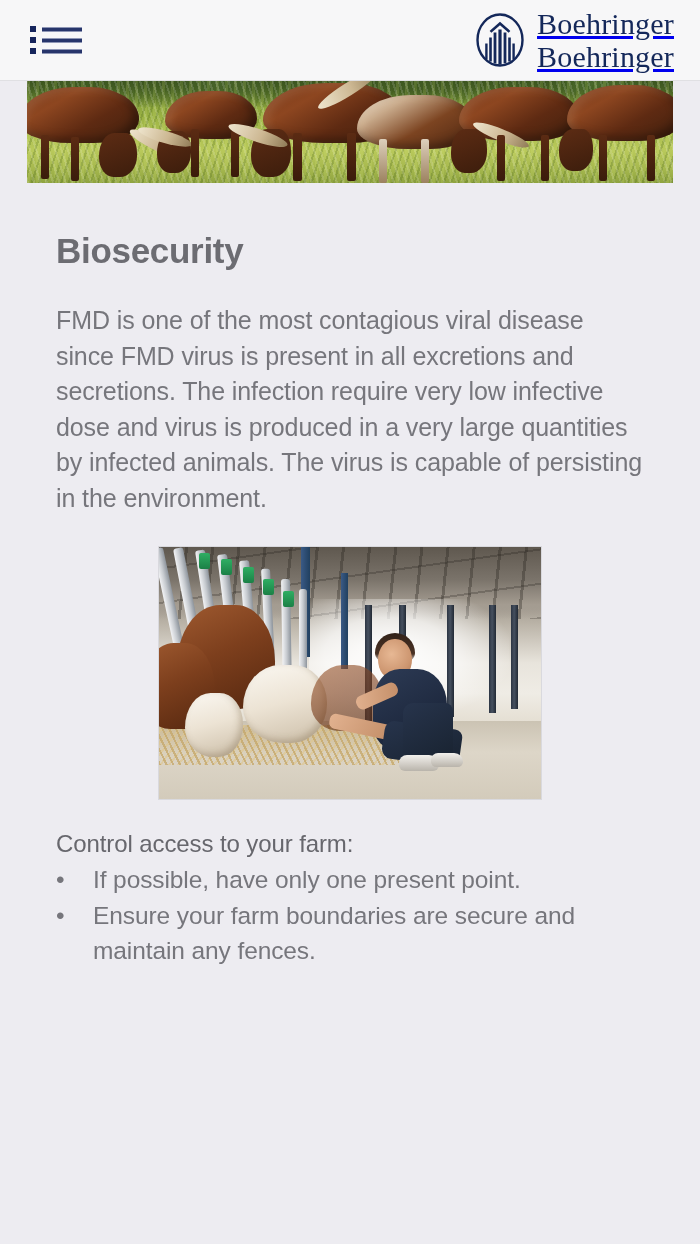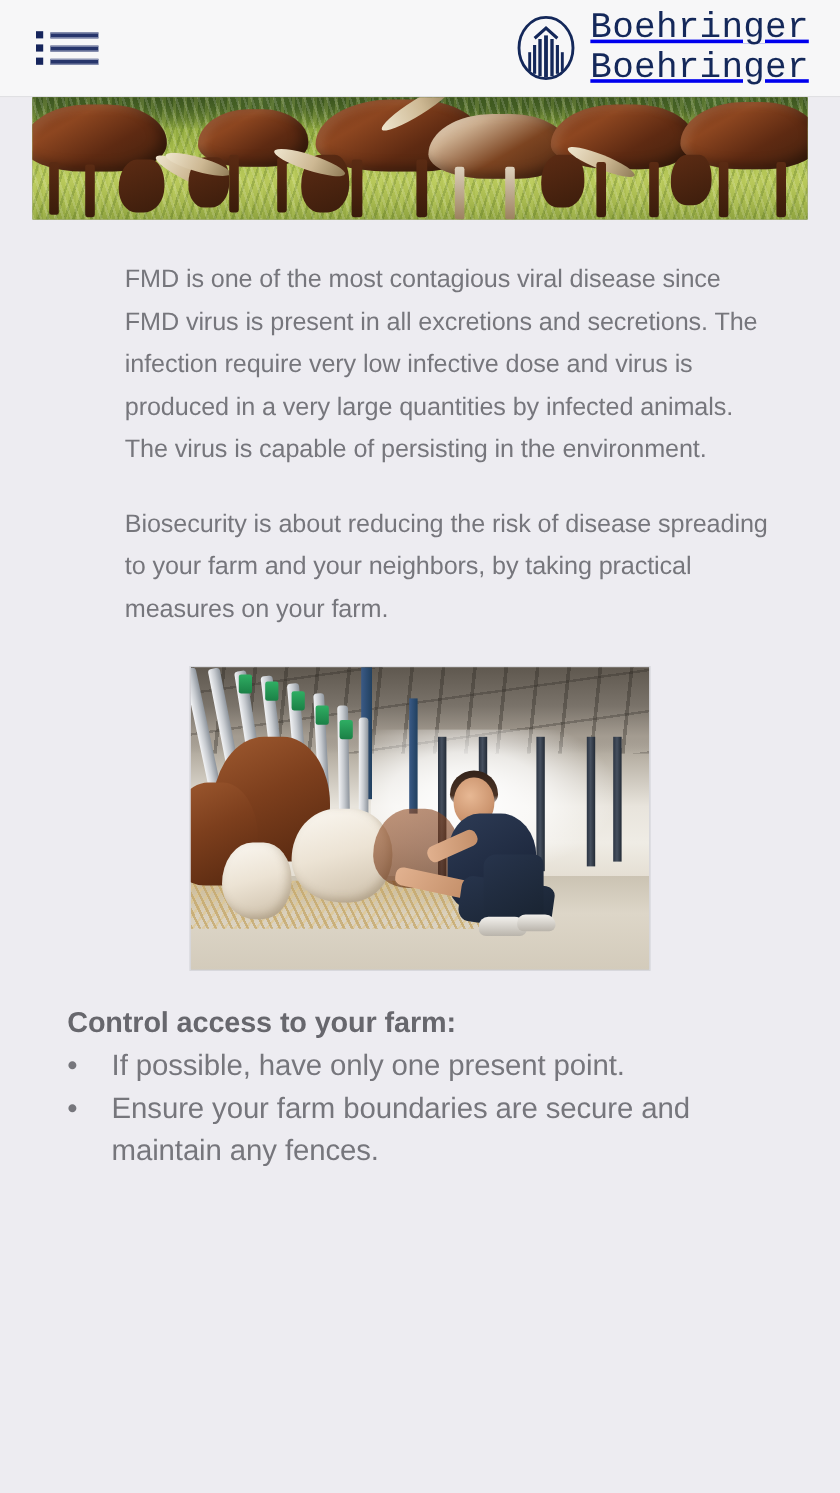--- a/index.html
+++ b/index.html
@@ -76,21 +76,21 @@
   }
   .logo-wordmark {
     display: flex;
     flex-direction: column;
     line-height: 1.0;
     color: #14285a;
     font-family: "Liberation Serif", serif;
     font-size: 30px;
     letter-spacing: 0.2px;
   }
-  .logo-wordmark span { display: block; font-family: Liberation Mono, monospace; }
+  .logo-wordmark span { display: block; }
   .logo-line2 { margin-top: 3px; }
 
   
   .hero-banner {
     margin: 0 27px;
     width: 646px;
     height: 102px;
     overflow: hidden;
     position: relative;
     background: #7a8a3c;
@@ -154,26 +154,25 @@
   }
   .page-title {
     margin-top: 48px;
     font-size: 35px;
     font-weight: bold;
     color: #6c6c72;
     letter-spacing: -0.3px;
   }
   .body-copy {
     margin-top: 32px;
-    font-size: 21px;
+    font-size: 25px;
     line-height: 35.5px;
     color: #76767c;
     letter-spacing: -0.1px;
     max-width: 592px;
-    margin-left: 48px;
   }
   .body-copy + .body-copy { margin-top: 26px; }
 
   
   .figure-wrap {
     margin: 30px 0 0 102px;
     width: 384px;
     height: 254px;
     border: 1px solid #d9d9de;
     background: #cfd2d6;
@@ -280,21 +279,21 @@
   .vet-shoe {
     position: absolute;
     background: linear-gradient(to bottom, #f2f0ec 0%, #b9b4ab 100%);
     border-radius: 8px 10px 6px 6px;
   }
 
   
   .list-heading {
     margin-top: 30px;
     font-size: 24px;
-    font-weight: bold;
+    font-weight: normal;
     color: #67676d;
     letter-spacing: -0.1px;
   }
   .bullet-list {
     list-style: none;
     margin-top: 4px;
   }
   .bullet-item {
     display: flex;
     font-size: 24.5px;
@@ -384,23 +383,23 @@
   <span class="leg" style="left:514px; top:54px; width:8px; height:46px;"></span>
 
   <span class="cow" style="left:540px; top:4px; width:116px; height:56px;"></span>
   <span class="cow-head" style="left:532px; top:48px; width:34px; height:42px;"></span>
   <span class="leg" style="left:572px; top:54px; width:8px; height:46px;"></span>
   <span class="leg" style="left:620px; top:54px; width:8px; height:46px;"></span>
 </figure>
 
 <main class="content">
 
+  <h1 class="page-title">Biosecurity</h1>
 
   <p class="body-copy">FMD is one of the most contagious viral disease since FMD virus is present in all excretions and secretions. The infection require very low infective dose and virus is produced in a very large quantities by infected animals. The virus is capable of persisting in the environment.</p>
-  <p class="body-copy">Biosecurity is about reducing the risk of disease spreading to your farm and your neighbors, by taking practical measures on your farm.</p>
 
   <figure class="figure-wrap" role="img">
     <span class="barn-bg"></span>
     <span class="barn-roof"></span>
     <span class="barn-light"></span>
 
     <span class="barn-post" style="left:206px;"></span>
     <span class="barn-post" style="left:240px; height:118px;"></span>
     <span class="barn-post" style="left:288px; height:112px;"></span>
     <span class="barn-post" style="left:330px; height:108px;"></span>

